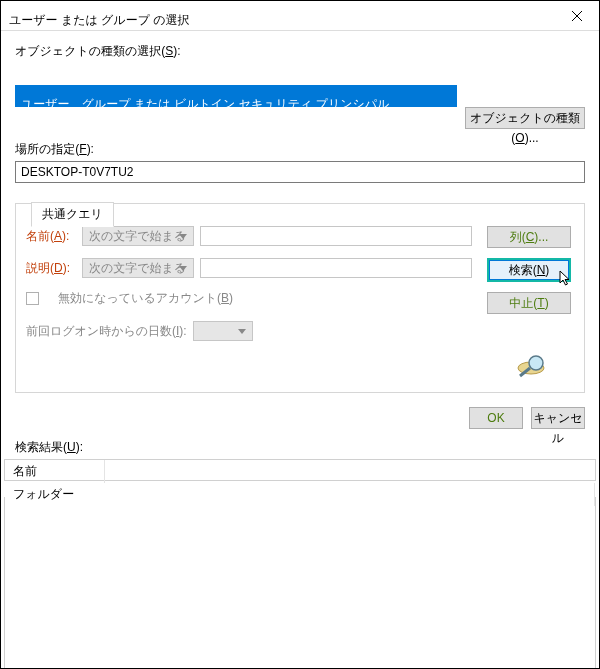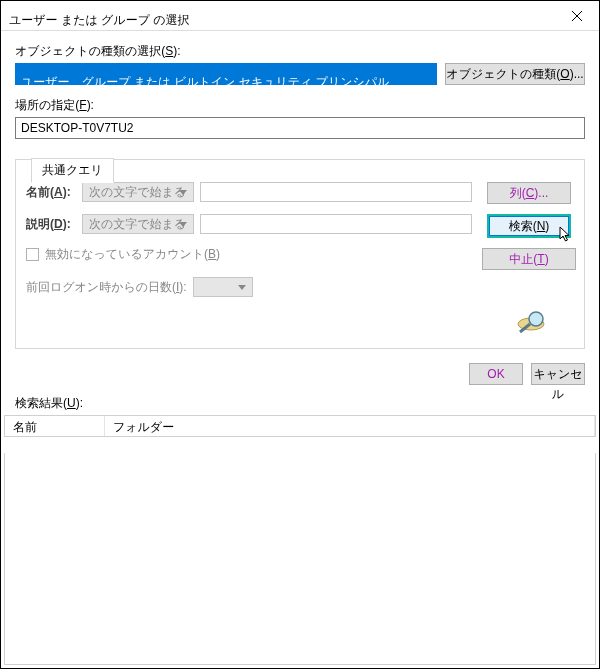--- a/index.html
+++ b/index.html
@@ -61,23 +61,23 @@
   height: 22px;
 }
 .btn {
   border: 1px solid #adadad;
   background: #e1e1e1;
   text-align: center;
   height: 22px;
   line-height: 20px;
   cursor: default;
 }
-.btn.wide { width: 140px; }
+.btn.wide { width: 120px; margin-top: 44px; }
 .btn.disabled {
-  color: #a21caf;
+  color: #4d7c0f;
 }
 .tab-area {
   position: relative;
   margin-top: 6px;
 }
 .tab {
   position: absolute;
   top: -1px;
   left: 16px;
   background: #fff;
@@ -103,22 +103,21 @@
   align-items: center;
 }
 .form-row {
   display: flex;
   align-items: center;
   gap: 6px;
   margin-bottom: 12px;
 }
 .form-label {
   width: 50px;
-  color: #404040;
-  font-weight: bold;
+  color: #c2410c;
 }
 .dropdown {
   border: 1px solid #c6c6c6;
   background: #e6e6e6;
   color: #888;
   height: 20px;
   padding: 1px 1px 1px 6px;
   position: relative;
   min-width: 112px;
 }
@@ -133,21 +132,21 @@
 }
 .text-input {
   border: 1px solid #c6c6c6;
   background: #fff;
   height: 20px;
   flex: 1;
 }
 .checkbox-row {
   display: flex;
   align-items: center;
-  gap: 6px;
+  gap: 19px;
   margin-bottom: 8px;
   color: #888;
 }
 .checkbox {
   width: 13px;
   height: 13px;
   border: 1px solid #b0b0b0;
   background: #fff;
 }
 .days-row {
@@ -207,20 +206,21 @@
 .bottom-btns .btn { width: 54px; }
 .results-label {
   margin: 10px 0 2px 14px;
 }
 .results-header {
   border: 1px solid #d0d0d0;
   margin: 3px 3px 16px 3px;
   display: flex;
   height: 22px;
   background: #fff;
+  flex-direction: column;
 }
 .results-col {
   border-right: 1px solid #e4e4e4;
   padding: 3px 8px;
 }
 .results-body {
   border: 1px solid #d0d0d0;
   border-top: none;
   margin: 0 3px 3px 3px;
   height: 212px;
@@ -276,21 +276,21 @@
         </div>
       </div>
       <div class="tab-right">
         <div class="btn disabled" style="width:84px">列(<u>C</u>)...</div>
         <div class="search-btn">
           検索(<u>N</u>)
           <svg class="cursor-svg" viewBox="0 0 14 18">
             <path d="M1 1 L1 13 L4 10 L6.5 15 L8.5 14 L6 9.5 L10 9.5 Z" fill="#fff" stroke="#000" stroke-width="1"></path>
           </svg>
         </div>
-        <div class="btn disabled" style="width:94px">中止(<u>T</u>)</div>
+        <div class="btn disabled" style="width:84px">中止(<u>T</u>)</div>
         <svg class="magnifier" viewBox="0 0 40 28">
           <ellipse cx="22" cy="16" rx="13" ry="6" fill="#e8d590" stroke="#b89b4a" stroke-width="1"></ellipse>
           <circle cx="27" cy="11" r="7" fill="#c8e8f5" stroke="#5a7a8a" stroke-width="1.5"></circle>
           <line x1="21" y1="16" x2="11" y2="24" stroke="#5a7a8a" stroke-width="3"></line>
         </svg>
       </div>
     </div>
   </div>
 
   <div class="bottom-btns">

